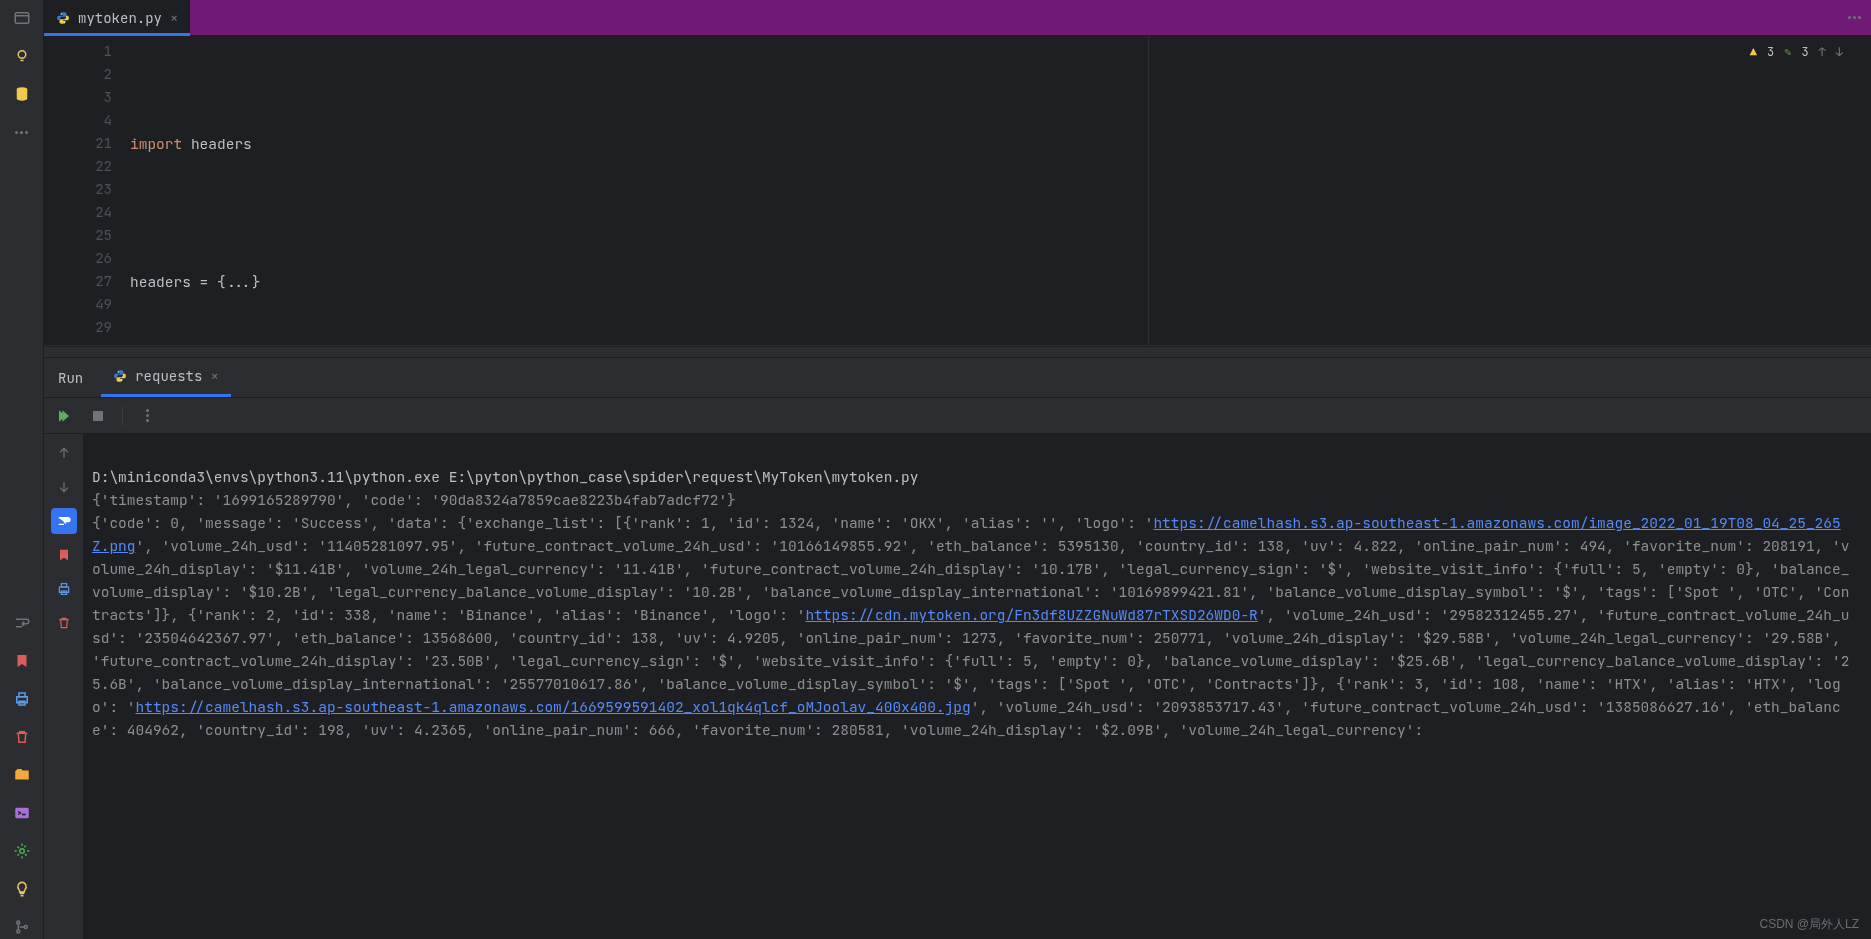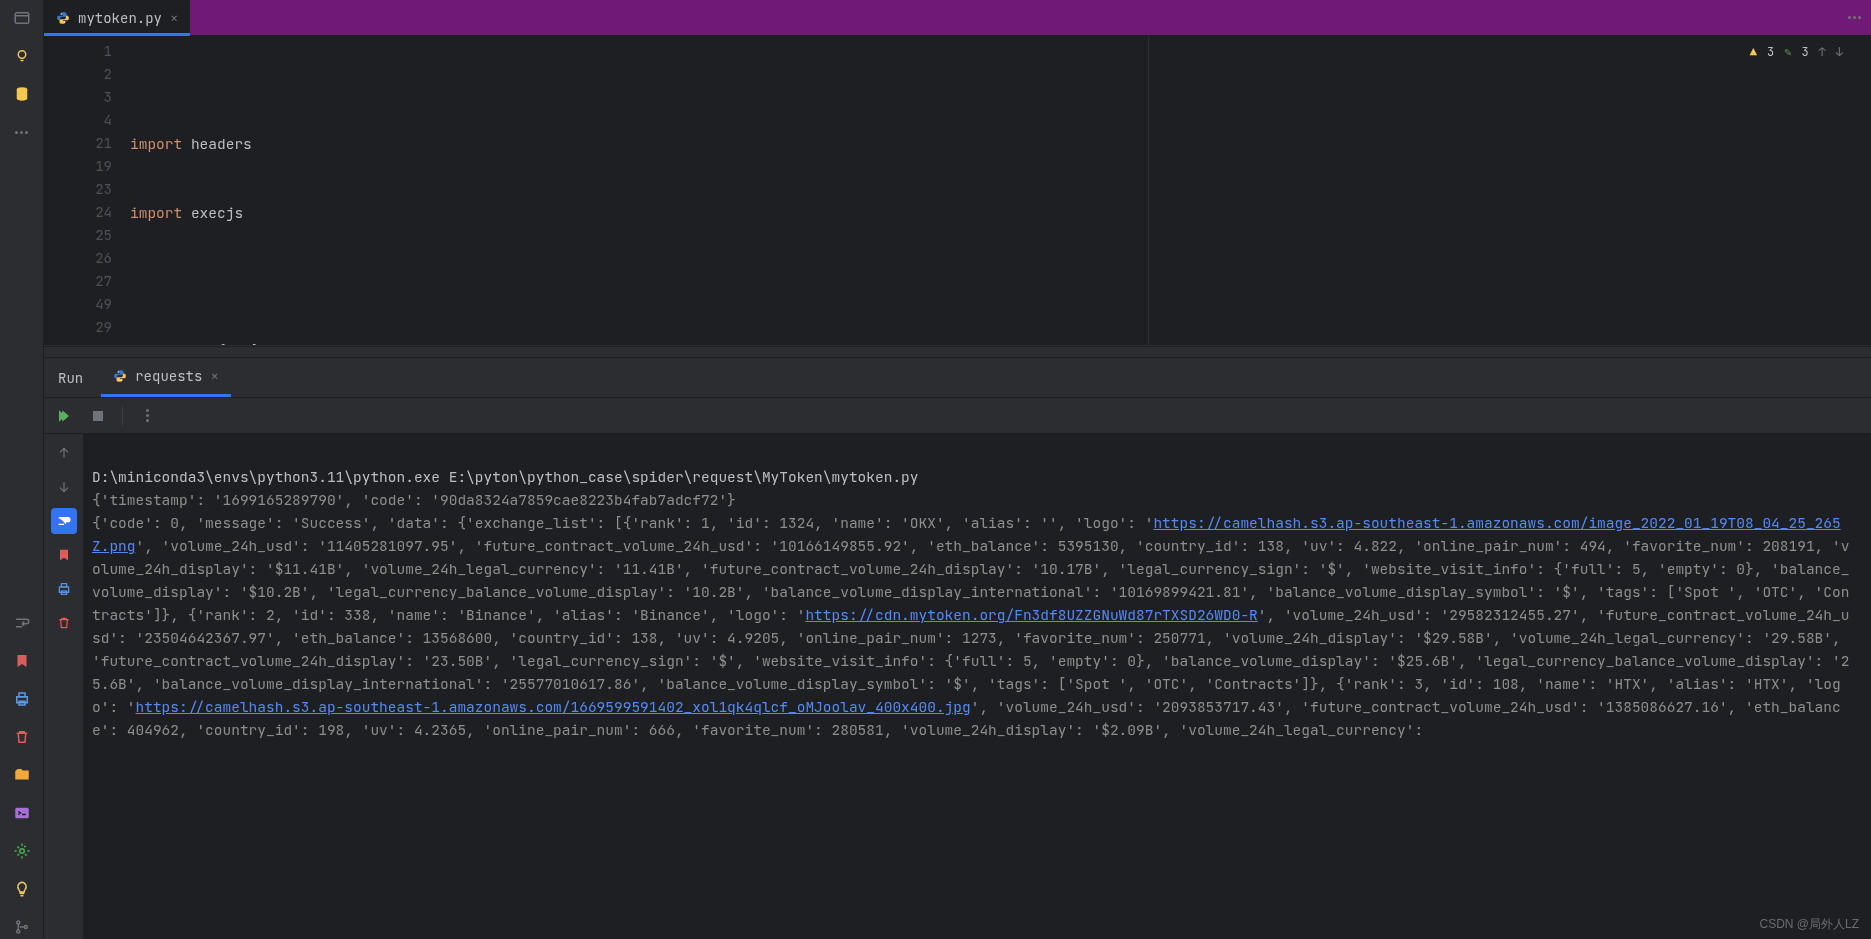--- a/index.html
+++ b/index.html
@@ -203,34 +203,33 @@
           <span>3</span>
         <span class="arrow">↑</span>
         <span class="arrow">↓</span>
       </div>
       <div class="gutter">
         <div class="ln">1</div>
         <div class="ln">2</div>
         <div class="ln">3</div>
         <div class="ln">4</div>
         <div class="ln">21</div>
-        <div class="ln">19</div>
+        <div class="ln">22</div>
         <div class="ln">23</div>
         <div class="ln">24</div>
         <div class="ln">25</div>
         <div class="ln">26</div>
         <div class="ln">27</div>
         <div class="ln">49</div>
         <div class="ln">29</div>
       </div>
       <div class="editor">
         
         <div class="right-margin"></div>
         <div class="row"><span class="kw">import</span><span> headers</span></div>
-        <div class="row"><span class="kw">import</span><span> execjs</span></div>
         <div class="row"></div>
         <div class="row"><span>headers = </span><span>{...}</span></div>
         
         
         
         
         
         
         
         

